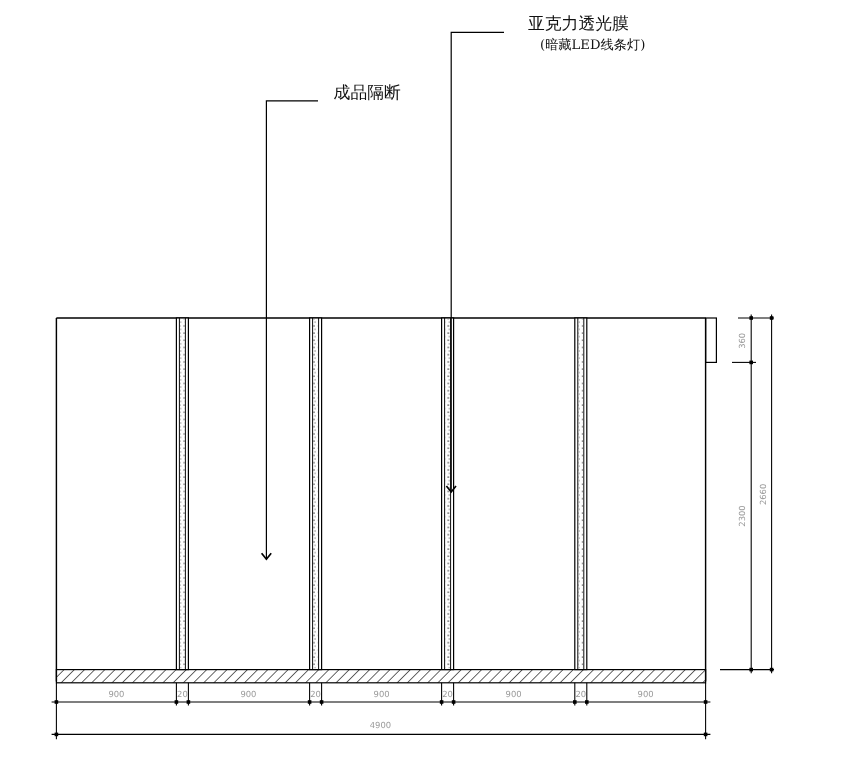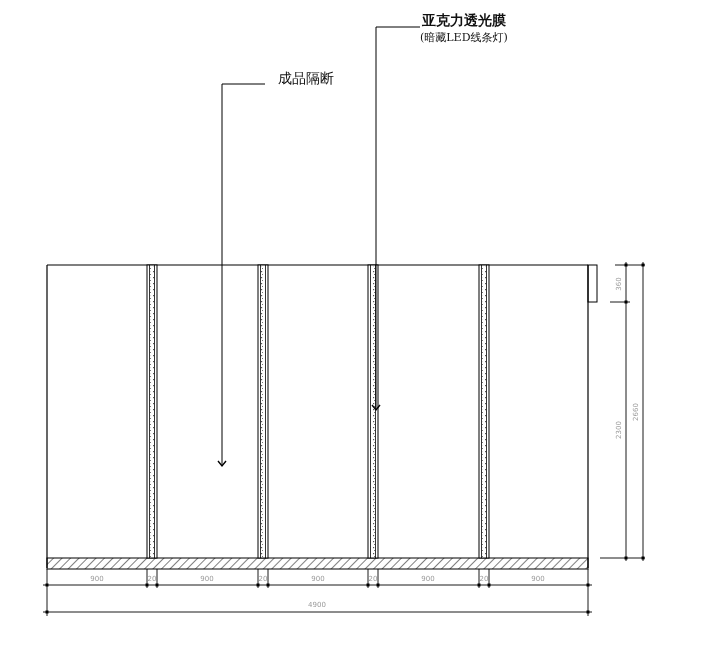--- a/index.html
+++ b/index.html
@@ -1,20 +1,20 @@
 <!DOCTYPE html>
 <html><head>
   <meta charset="utf-8">
   <style>
     html, body { margin: 0; padding: 0; background: #ffffff; }
     #canvas { position: relative; width: 708px; height: 648px; overflow: hidden; background: #ffffff; }
     svg { position: absolute; left: 0; top: 0; }
     .lbl { position: absolute; font-family: "DejaVu Serif", serif; color: #111; white-space: nowrap; line-height: 1; }
     .lbl-main { font-size: 14px; }
-    .lbl-sub { font-size: 11px; }
+    .lbl-sub { font-size: 11px; margin-left: 30px; }
     .dimtxt { font-family: "DejaVu Sans", sans-serif; font-size: 7px; fill: #9a9a9a; }
   </style>
 </head>
 <body>
 
 <div id="canvas">
   <svg width="708" height="648" viewBox="0 0 708 648">
     <defs>
       <pattern id="hatch" patternUnits="userSpaceOnUse" width="6" height="6" patternTransform="rotate(45)">
         <line x1="0" y1="0" x2="0" y2="6" stroke="#000" stroke-width="1"></line>
@@ -128,16 +128,16 @@
         <rect x="624.5" y="556.5" width="3" height="3"></rect>
         <rect x="641.5" y="263.5" width="3" height="3"></rect>
         <rect x="641.5" y="556.5" width="3" height="3"></rect>
       </g>
       <text class="dimtxt" transform="translate(621,284) rotate(-90)" text-anchor="middle">360</text>
       <text class="dimtxt" transform="translate(621,430) rotate(-90)" text-anchor="middle">2300</text>
       <text class="dimtxt" transform="translate(638,412) rotate(-90)" text-anchor="middle">2660</text>
     </g>
   </svg>
 
-  <div class="lbl lbl-main" style="left:422px; top:13px;font-weight:bold;">亚克力透光膜</div>
+  <div class="lbl lbl-main" style="left:440px; top:13px;">亚克力透光膜</div>
   <div class="lbl lbl-sub" style="left:420px; top:32px;">(暗藏LED线条灯)</div>
   <div class="lbl lbl-main" style="left:266px; top:71px;margin-left:12px;">成品隔断</div>
 </div>
 
 </body></html>

